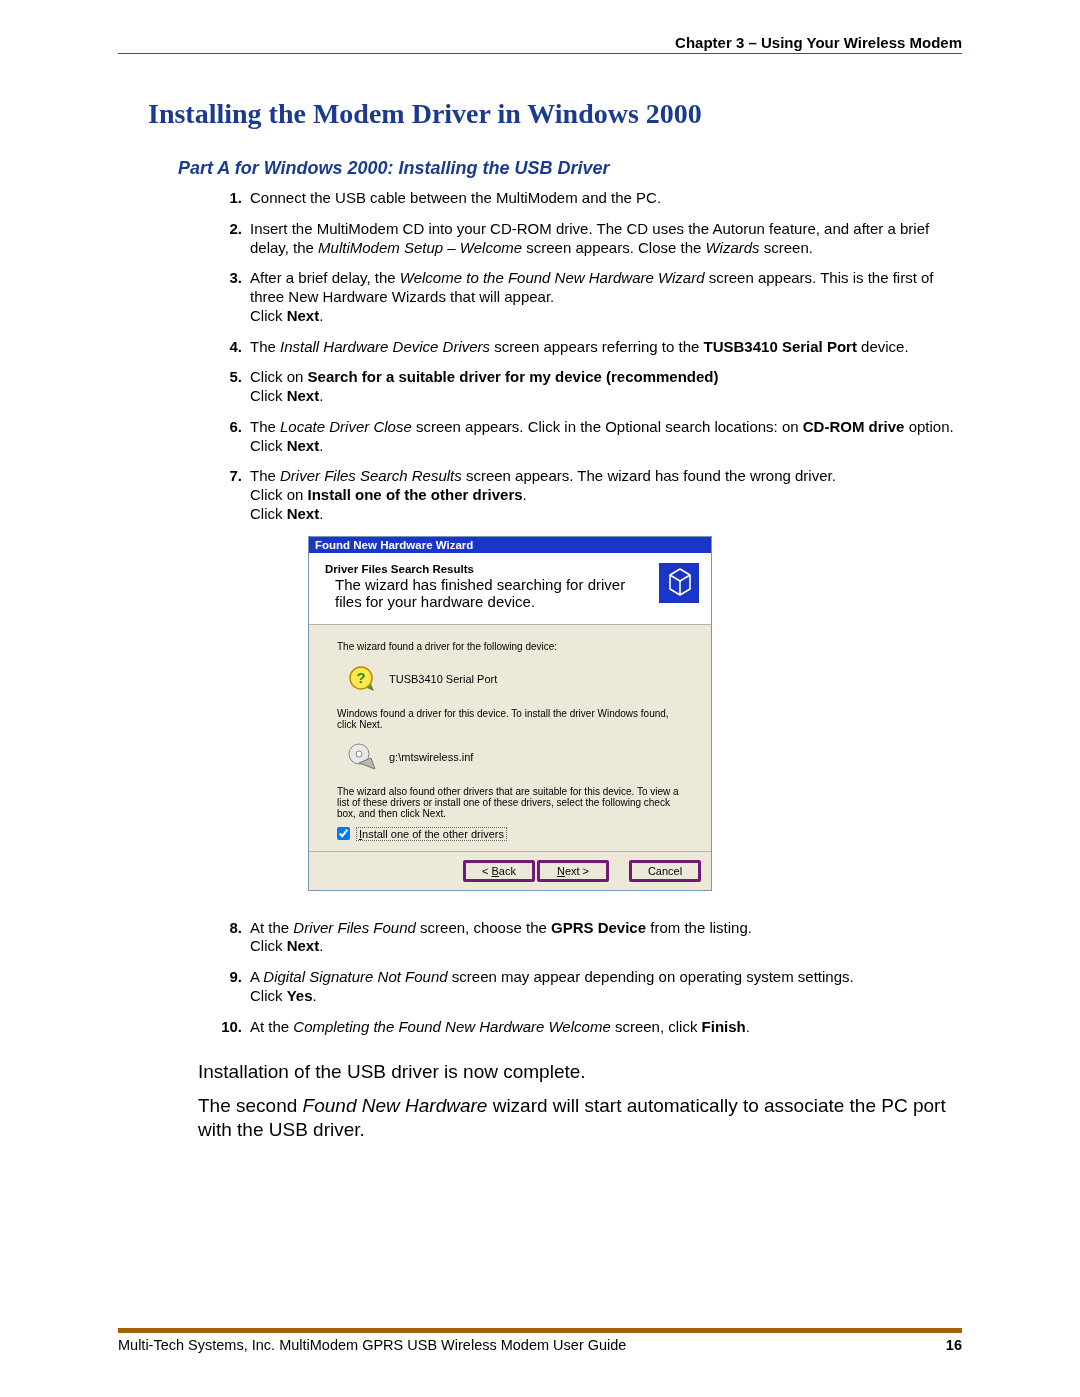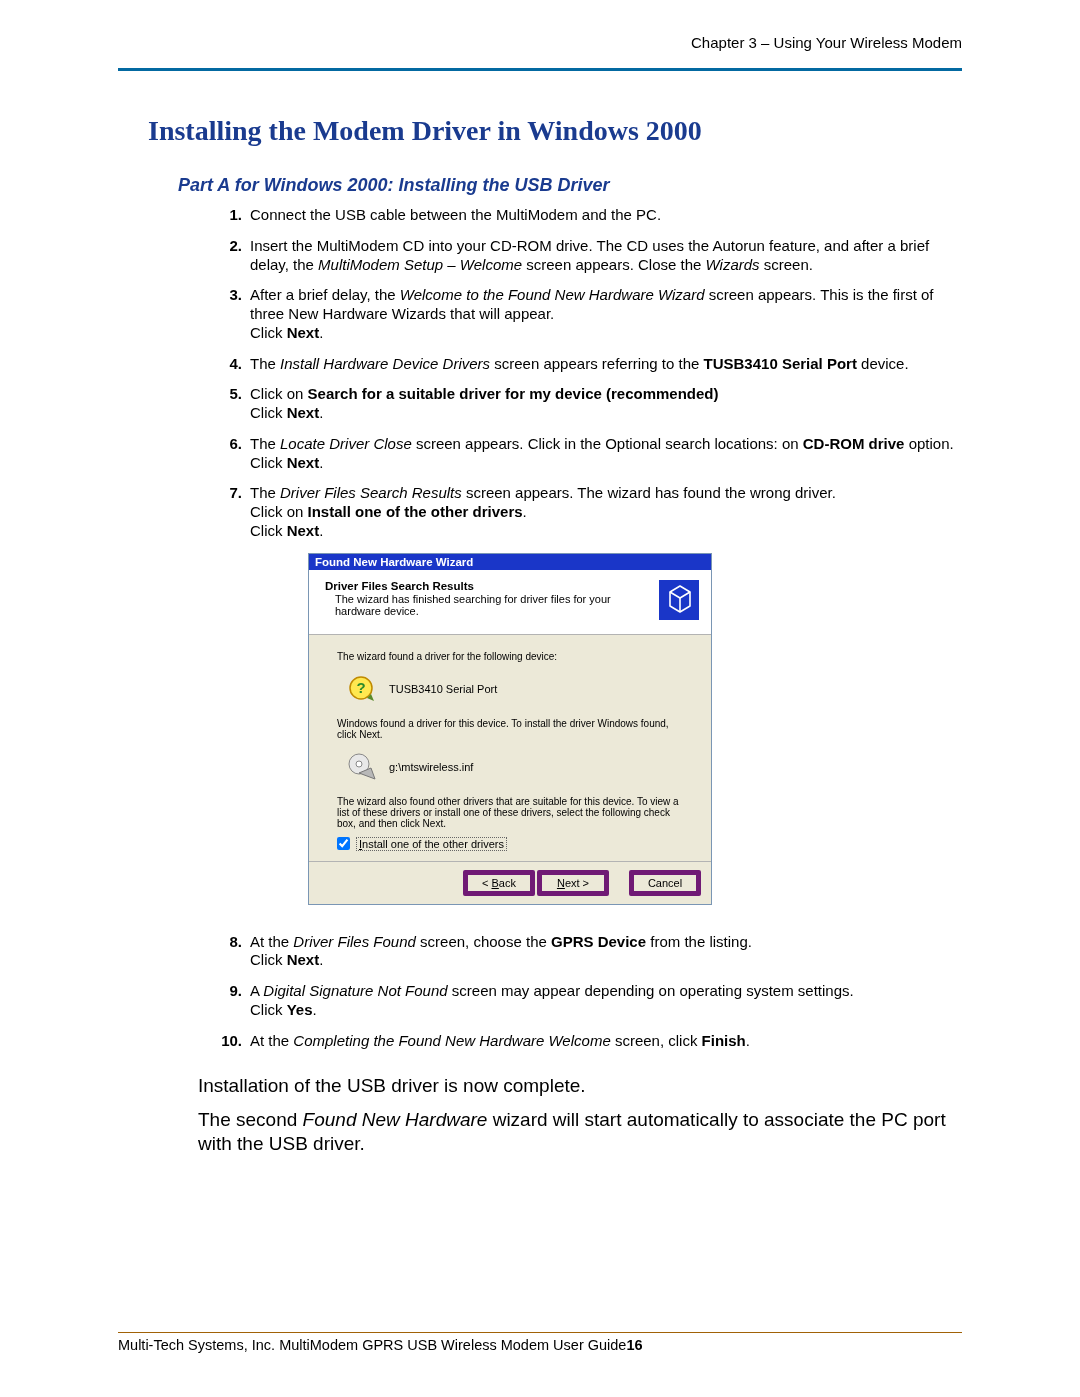--- a/index.html
+++ b/index.html
@@ -8,23 +8,24 @@
     font-family: Arial, Helvetica, sans-serif;
     color: #000;
     width: 1080px;
     height: 1397px;
     position: relative;
   }
   .page {
     padding: 34px 118px 30px 118px;
   }
   .header-line {
-    border-bottom: 3px solid #0369a1;
-    padding-bottom: 17px;
+    border-bottom: 1px solid #0369a1;
+    padding-bottom: 2px;
     margin-bottom: 44px;
+    font-weight: bold;
   }
   .header-text {
     text-align: right;
     font-size: 15px;
   }
   h1 {
     font-family: Georgia, "Times New Roman", serif;
     font-weight: bold;
     color: #1a3b8f;
     font-size: 28px;
@@ -63,24 +64,24 @@
   .body-p {
     font-size: 19px;
     line-height: 1.25;
     margin: 10px 0 8px 80px;
   }
   .footer {
     position: absolute;
     left: 118px;
     right: 118px;
     bottom: 44px;
-    border-top: 1px solid #a16207;
+    border-top: 5px solid #a16207;
     padding-top: 4px;
     display: flex;
-    justify-content: flex-start;
+    justify-content: space-between;
     font-size: 14.5px;
   }
   
   .wizard-wrap {
     margin: 6px 0 28px 190px;
   }
   .wizard {
     width: 404px;
     border: 1px solid #7a96b4;
     background: #ece9d8;
@@ -96,21 +97,21 @@
     padding: 2px 6px;
   }
   .wizard-head {
     background: #fff;
     padding: 10px 12px 14px 16px;
     display: flex;
     border-bottom: 1px solid #b3b3b3;
   }
   .wizard-head-left { flex: 1; }
   .wizard-head-title { font-weight: bold; font-size: 11.5px; margin-bottom: 1px; }
-  .wizard-head-sub { font-size: 11px; padding-left: 10px; }
+  .wizard-head-sub { font-size: 15px; padding-left: 10px; }
   .wizard-head-icon {
     width: 40px; height: 40px;
     background: #1a36c8;
     margin-left: 8px;
     position: relative;
     flex-shrink: 0;
   }
   .wizard-head-icon svg { position:absolute; top:4px; left:5px; }
   .wizard-body {
     padding: 16px 28px 10px 28px;
@@ -145,21 +146,21 @@
   .wb-checkrow .ul { text-decoration: underline; }
   .wizard-foot {
     border-top: 1px solid #b3b3b3;
     padding: 8px 10px;
     text-align: right;
   }
   .wizard-foot button {
     font-family: Tahoma, Arial, sans-serif;
     font-size: 11px;
     background: #ece9d8;
-    border: 5px solid #701a75;
+    border: 3px solid #701a75;
     border-radius: 2px;
     padding: 2px 0;
     width: 72px;
     margin-left: 2px;
     cursor: pointer;
   }
   .wizard-foot .gap { display:inline-block; width:18px; }
   .wizard-foot .u { text-decoration: underline; }
 </style>
 </head>

